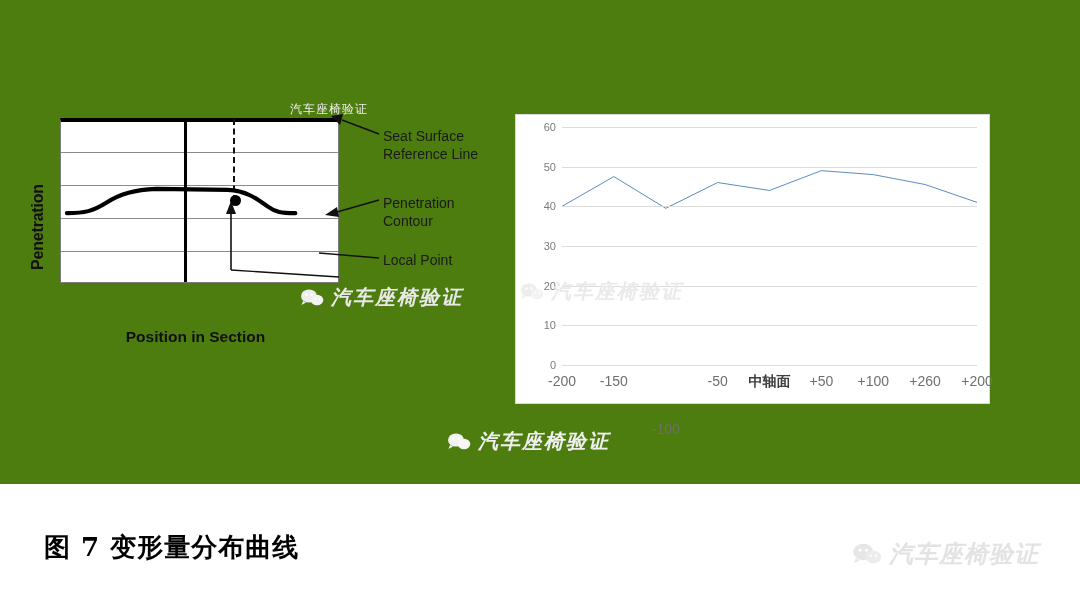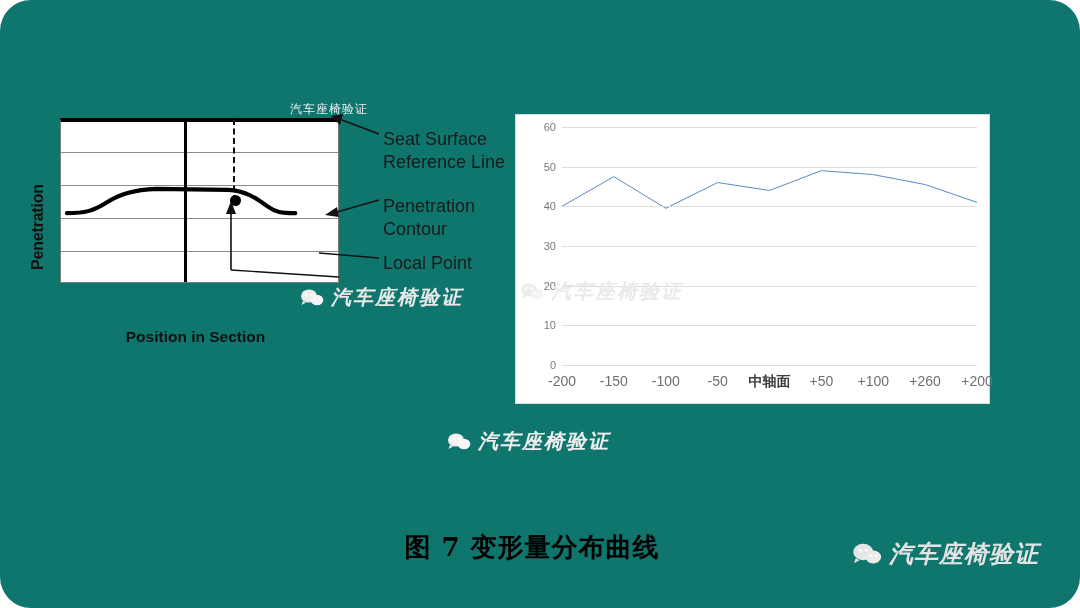--- a/index.html
+++ b/index.html
@@ -6,23 +6,22 @@
   html, body {
     margin: 0; padding: 0;
     width: 1080px; height: 608px;
     background: #ffffff;
     font-family: "Liberation Sans", sans-serif;
     overflow: hidden;
   }
   #page {
     position: relative;
     width: 1080px;
-    height: 608px;
-    background: #0f766e;
-    border-radius: 31px;
+    height: 484px;
+    background: #4d7c0f;
   }
 
   
   #left-figure {
     position: absolute;
     left: 0px; top: 90px;
     width: 500px; height: 235px;
   }
   #penetration-axis-label {
     position: absolute;
@@ -90,21 +89,21 @@
   }
 
   
   #annotations {
     position: absolute;
     left: 339px; top: 0;
     width: 170px; height: 235px;
   }
   .annot-text {
     position: absolute;
-    font-size: 18px;
+    font-size: 14px;
     line-height: 1.28;
     color: #1a1a1a;
     white-space: pre-line;
   }
   #annot-seat   { left: 44px; top: 38px; }
   #annot-pen    { left: 44px; top: 105px; }
   #annot-local  { left: 44px; top: 162px; }
 
   
   #faint-top-text {
@@ -199,21 +198,20 @@
   #wm-3 { left: 447px; top: 428px; }
   #wm-3 .wm-text { font-size: 20px; color: #efefef; }
   #wm-4 { left: 852px; top: 538px; }
   #wm-4 .wm-text { font-size: 24px; color: #e3e3e3; letter-spacing: 1px; }
 
   
   #figure-caption {
     position: absolute;
     left: 0; top: 530px;
     width: 1020px;
-    text-align: center;
     font-family: "DejaVu Serif", "Liberation Serif", serif;
     font-size: 26px;
     font-weight: bold;
     color: #000;
     letter-spacing: 1px;
     padding-left: 44px;
   }
 </style>
 </head>
 <body>
@@ -292,21 +290,21 @@
           <div class="chart-gridline" style="top: 83.3333%; background: rgb(220, 220, 220);"></div>
           <div class="chart-gridline" style="top: 66.6667%; background: rgb(220, 220, 220);"></div>
           <div class="chart-gridline" style="top: 50%; background: rgb(220, 220, 220);"></div>
           <div class="chart-gridline" style="top: 33.3333%; background: rgb(220, 220, 220);"></div>
           <div class="chart-gridline" style="top: 16.6667%; background: rgb(220, 220, 220);"></div>
           <div class="chart-gridline" style="top: 0%; background: rgb(220, 220, 220);"></div>
         </div>
       <div id="x-axis-area">
           <div class="x-tick-label" style="left: 0%;">-200</div>
           <div class="x-tick-label" style="left: 12.5%;">-150</div>
-          <div class="x-tick-label" style="left: 25%;">-100</div>
+          <div class="x-tick-label" style="left: 25%; margin-top: 48px;">-100</div>
           <div class="x-tick-label" style="left: 37.5%;">-50</div>
           <div class="x-tick-label cjk" style="left: 50%;">中轴面</div>
           <div class="x-tick-label" style="left: 62.5%;">+50</div>
           <div class="x-tick-label" style="left: 75%;">+100</div>
           <div class="x-tick-label" style="left: 87.5%;">+260</div>
           <div class="x-tick-label" style="left: 100%;">+200</div>
         </div>
     </div>
   </div>
 

